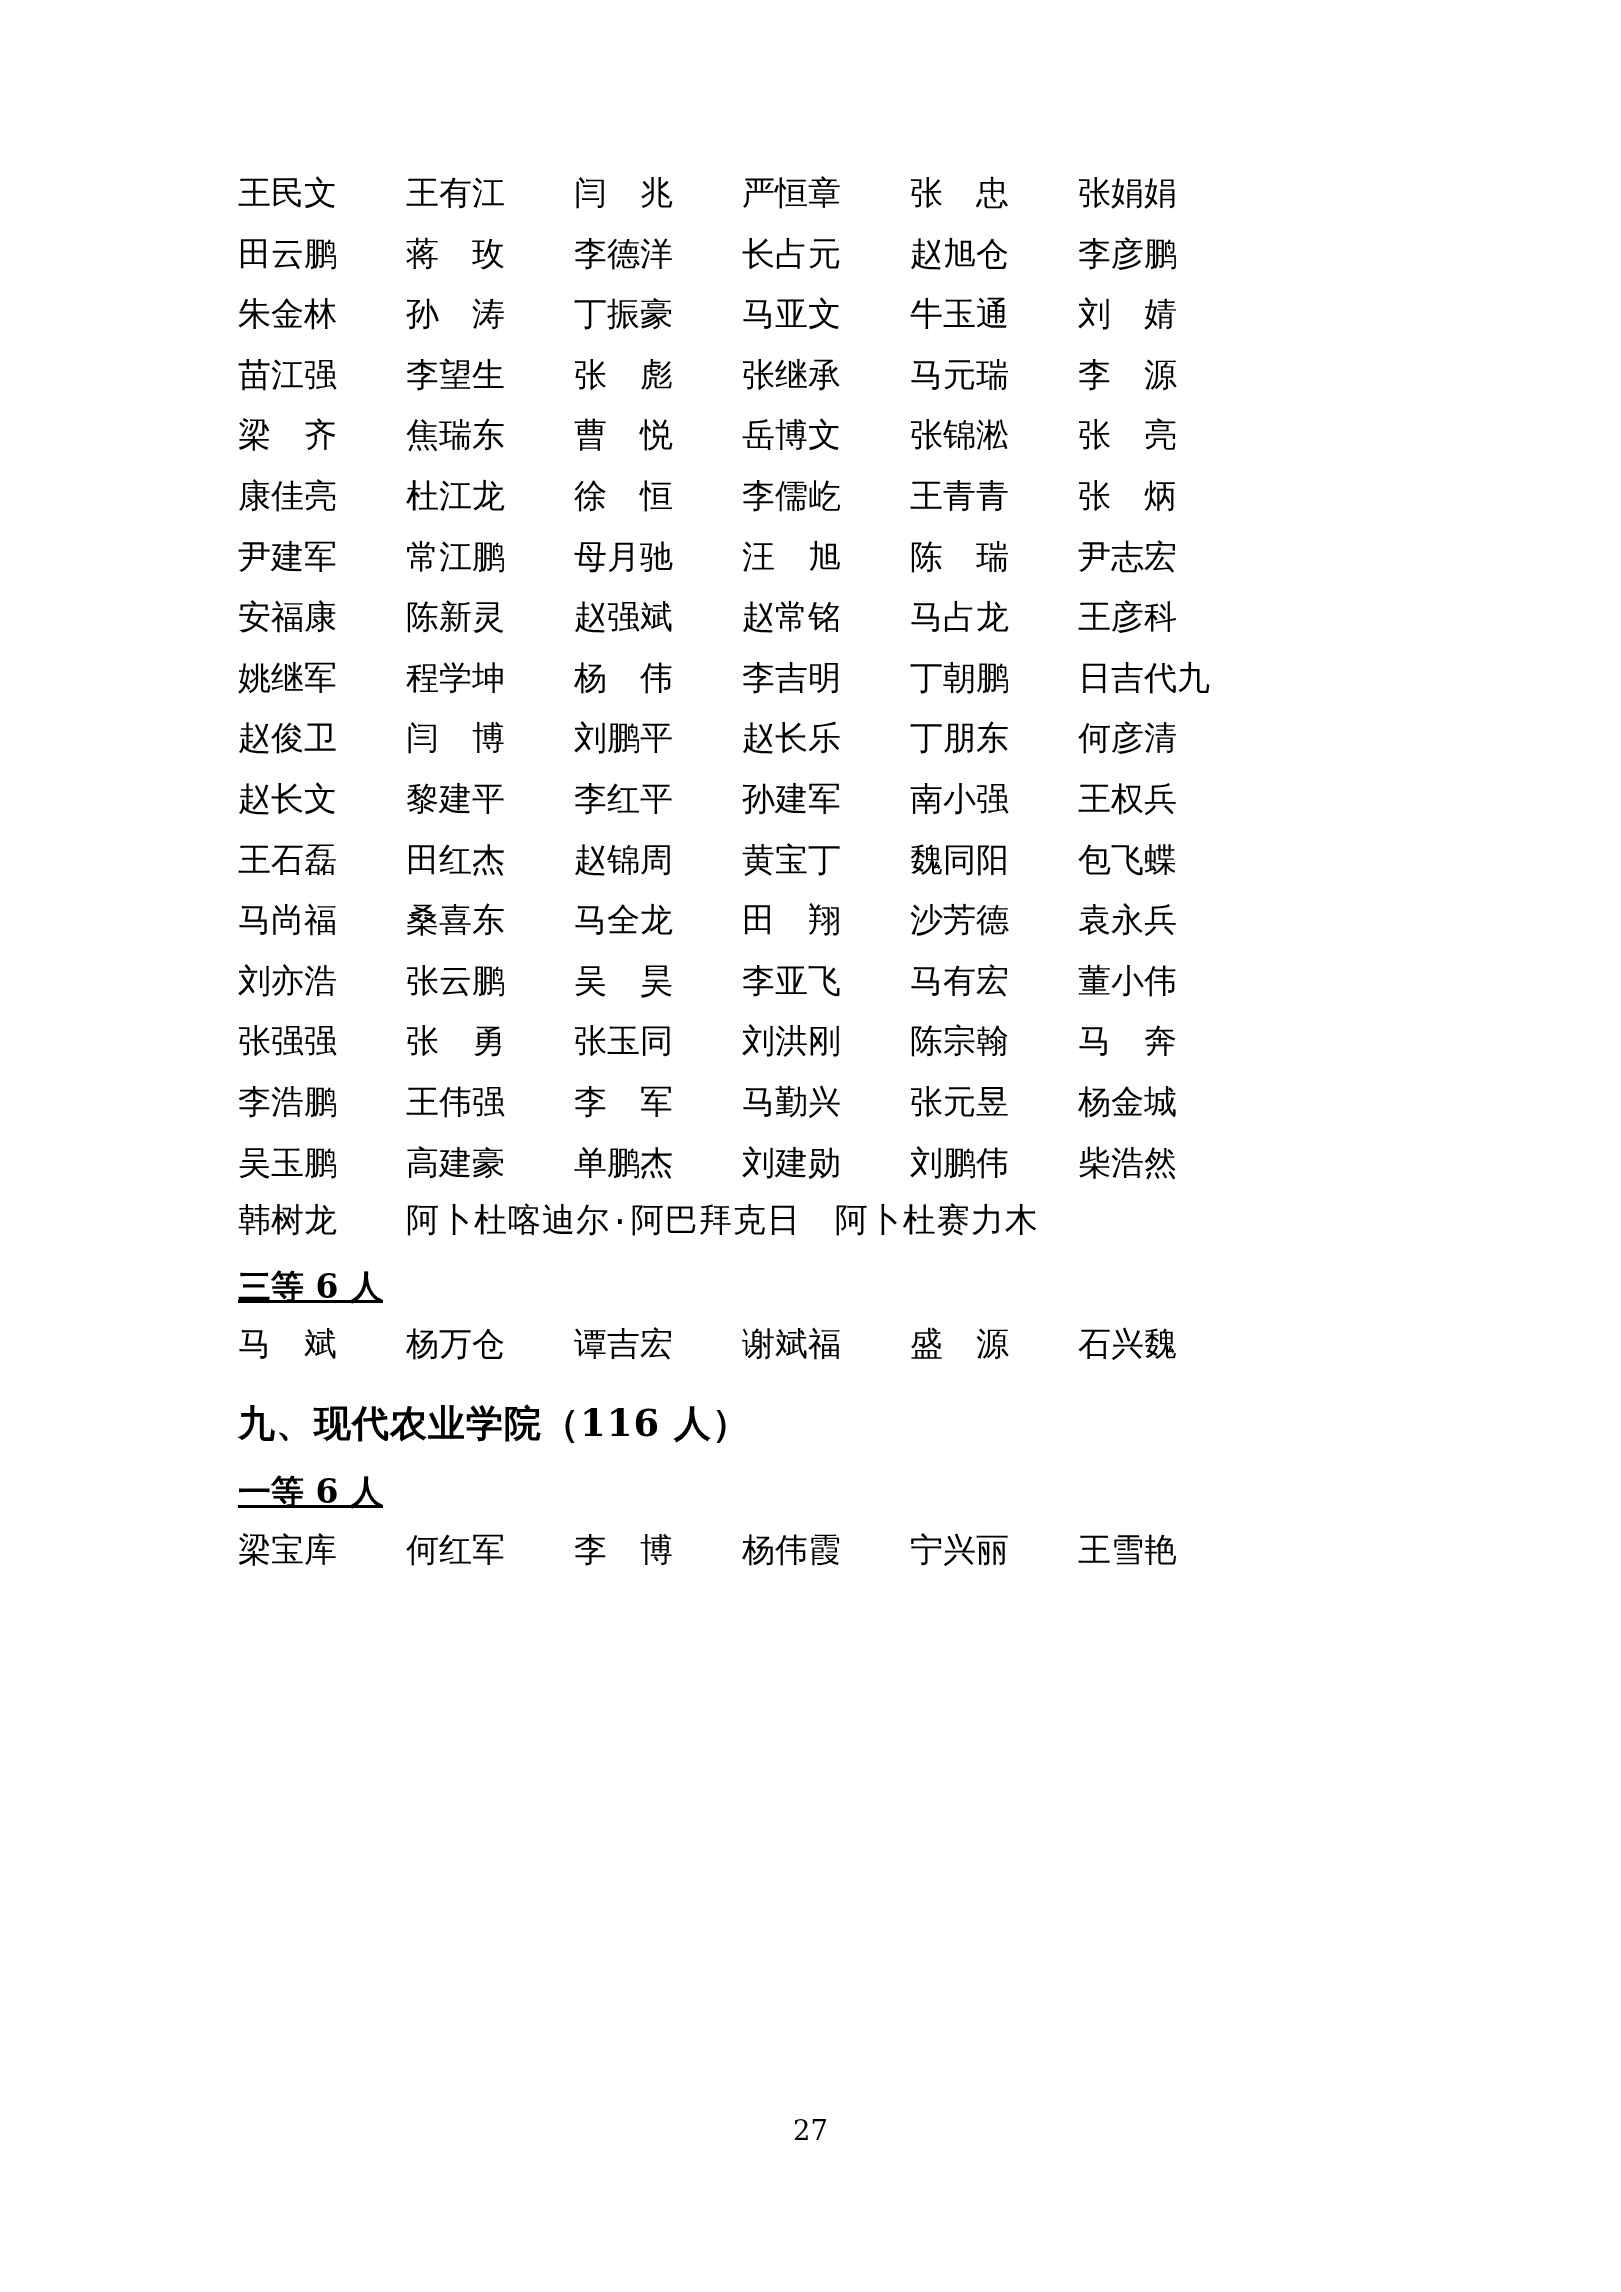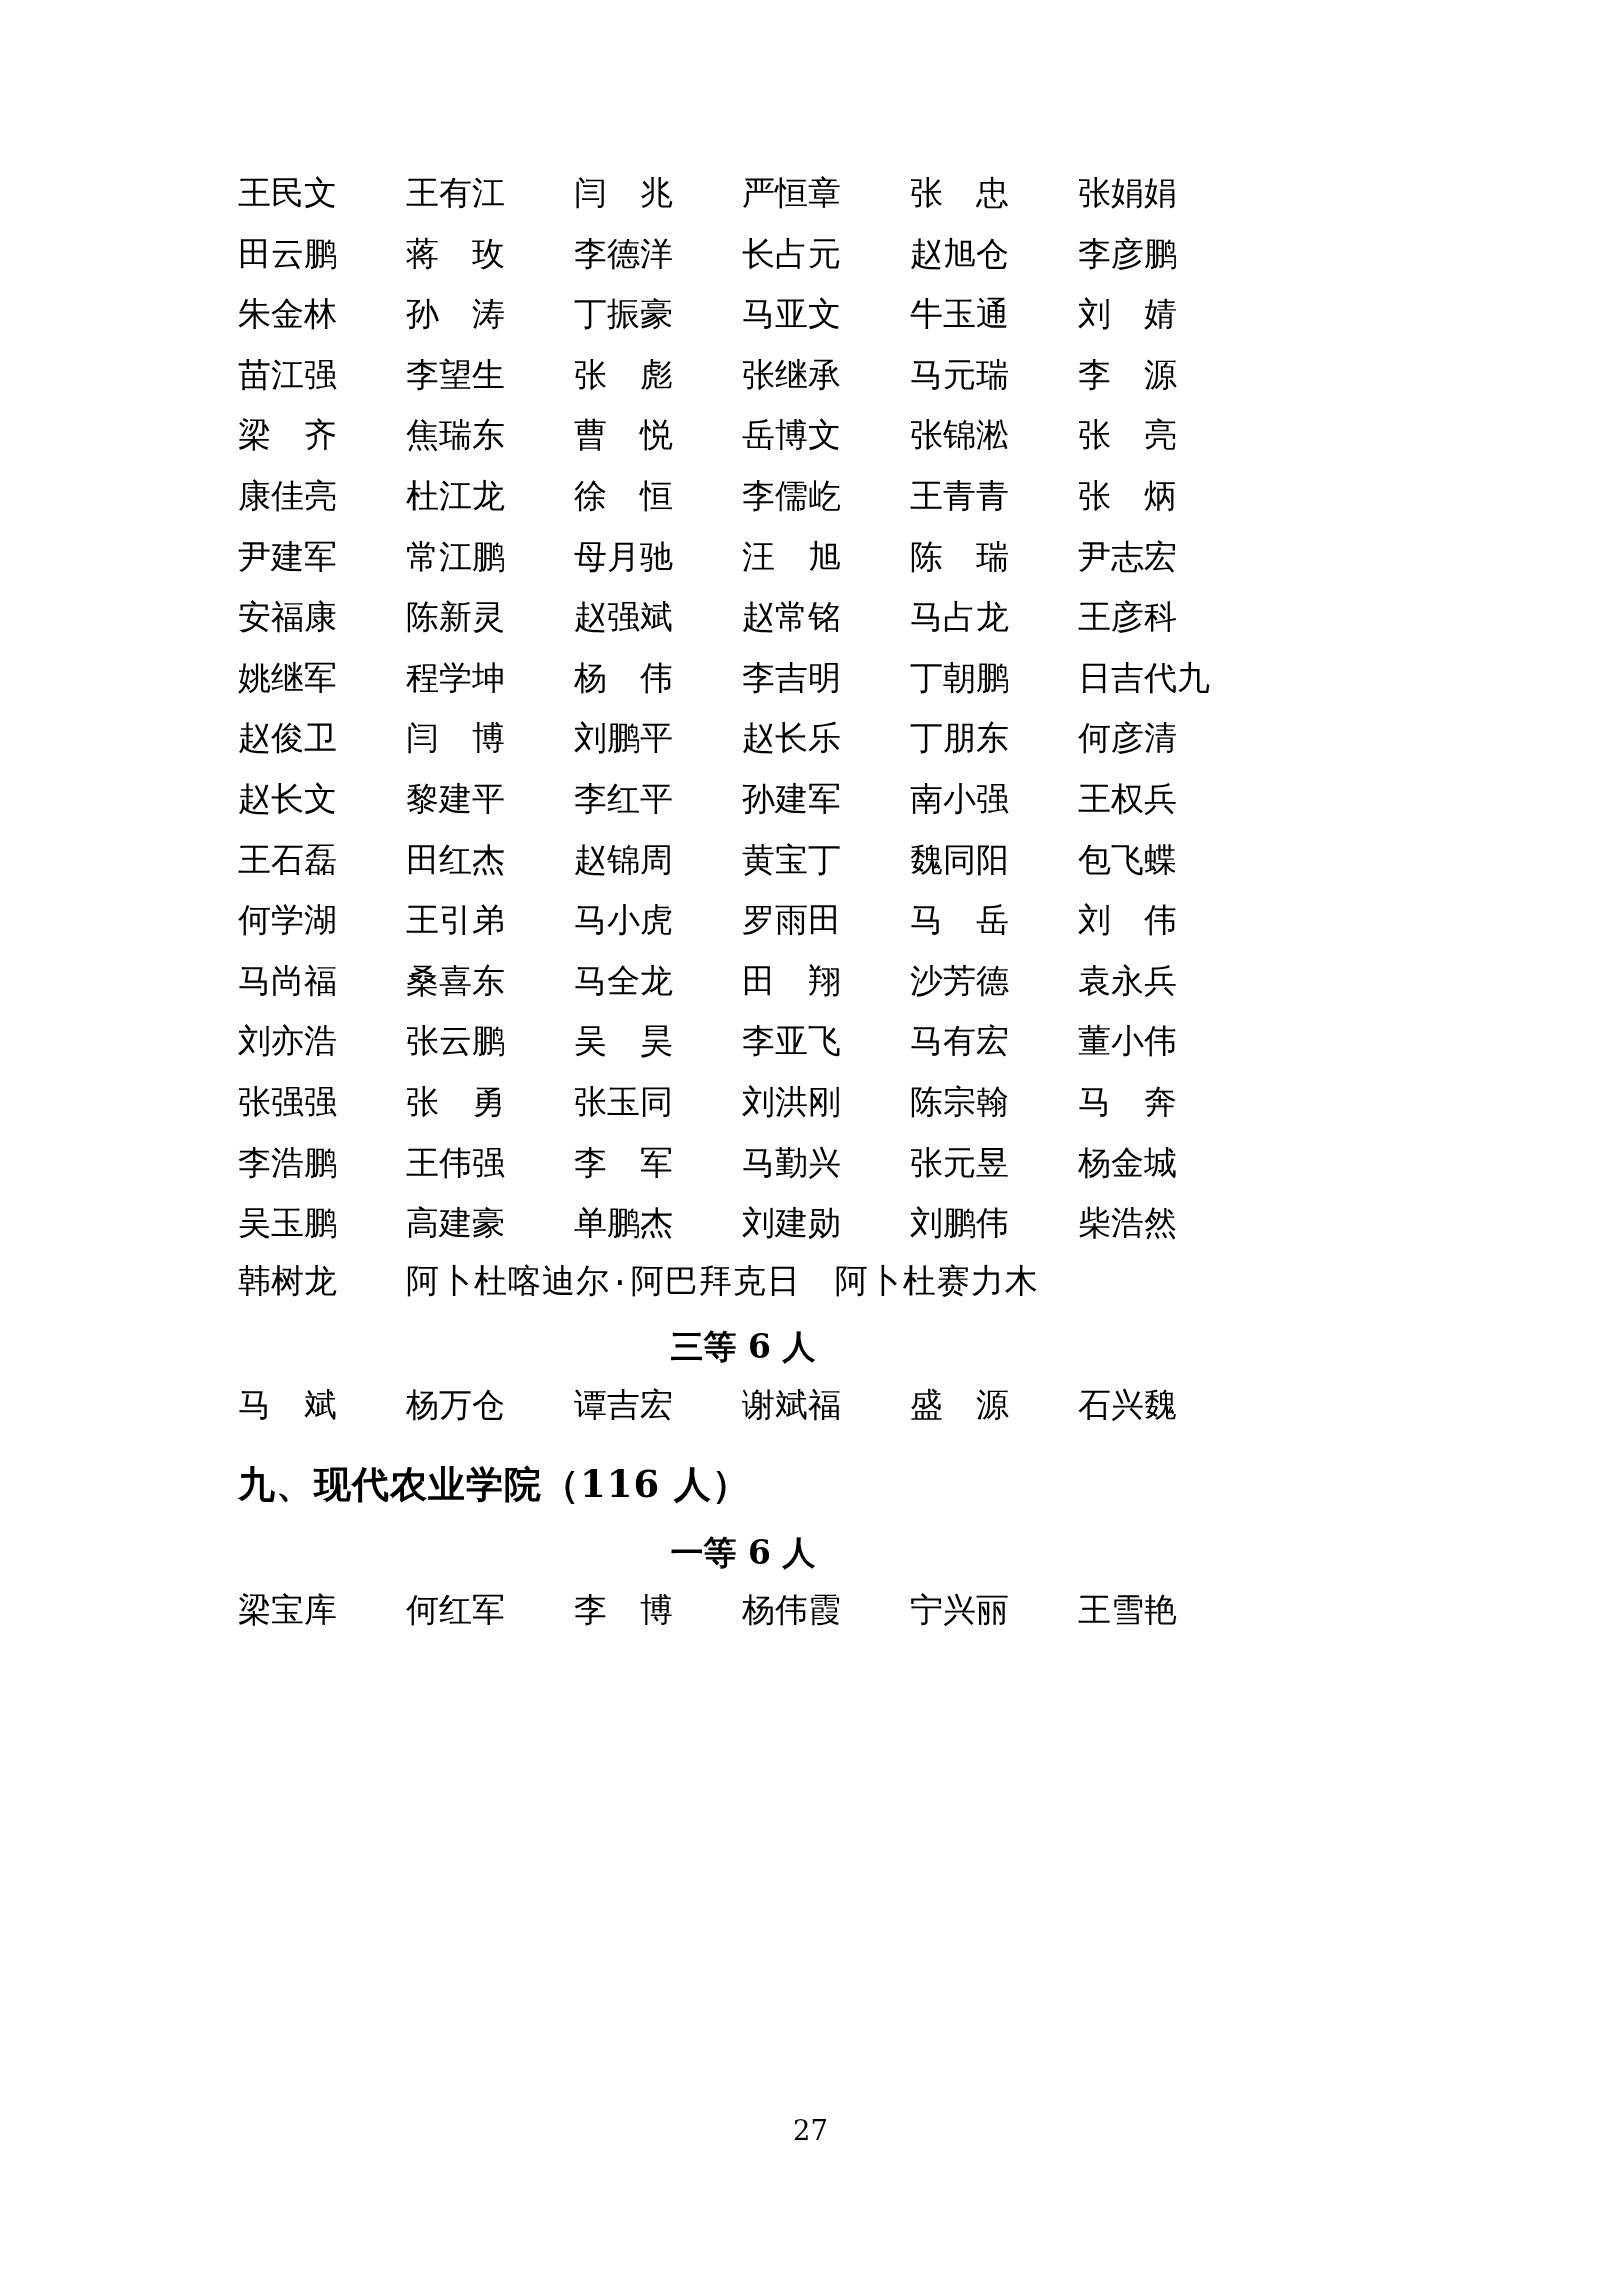--- a/index.html
+++ b/index.html
@@ -53,27 +53,27 @@
     line-height: 41px;
     white-space: nowrap;
   }
   .wide-row .long {
     font-size: 33px;
     line-height: 41px;
     white-space: nowrap;
     letter-spacing: 1px;
   }
   .centered-heading {
-    text-align: center;
     font-size: 33px;
     font-weight: bold;
     line-height: 47px;
     margin-top: 7.8px;
     margin-bottom: 13.7px;
     font-family: "DejaVu Serif", "Liberation Serif", serif;
+    text-decoration: underline;
   }
   .section-heading {
     font-size: 37px;
     font-weight: bold;
     line-height: 53px;
     margin-top: 33px;
     margin-bottom: 17.6px;
     letter-spacing: 1px;
     font-family: "DejaVu Serif", "Liberation Serif", serif;
   }
@@ -194,28 +194,20 @@
 
     <div class="name-row">
       <div class="name-cell">王石磊</div>
       <div class="name-cell">田红杰</div>
       <div class="name-cell">赵锦周</div>
       <div class="name-cell">黄宝丁</div>
       <div class="name-cell">魏同阳</div>
       <div class="name-cell">包飞蝶</div>
     </div>
 
-    <div class="name-row">
-      <div class="name-cell">何学湖</div>
-      <div class="name-cell">王引弟</div>
-      <div class="name-cell">马小虎</div>
-      <div class="name-cell">罗雨田</div>
-      <div class="name-cell">马　岳</div>
-      <div class="name-cell">刘　伟</div>
-    </div>
 
     <div class="name-row">
       <div class="name-cell">马尚福</div>
       <div class="name-cell">桑喜东</div>
       <div class="name-cell">马全龙</div>
       <div class="name-cell">田　翔</div>
       <div class="name-cell">沙芳德</div>
       <div class="name-cell">袁永兵</div>
     </div>
 

